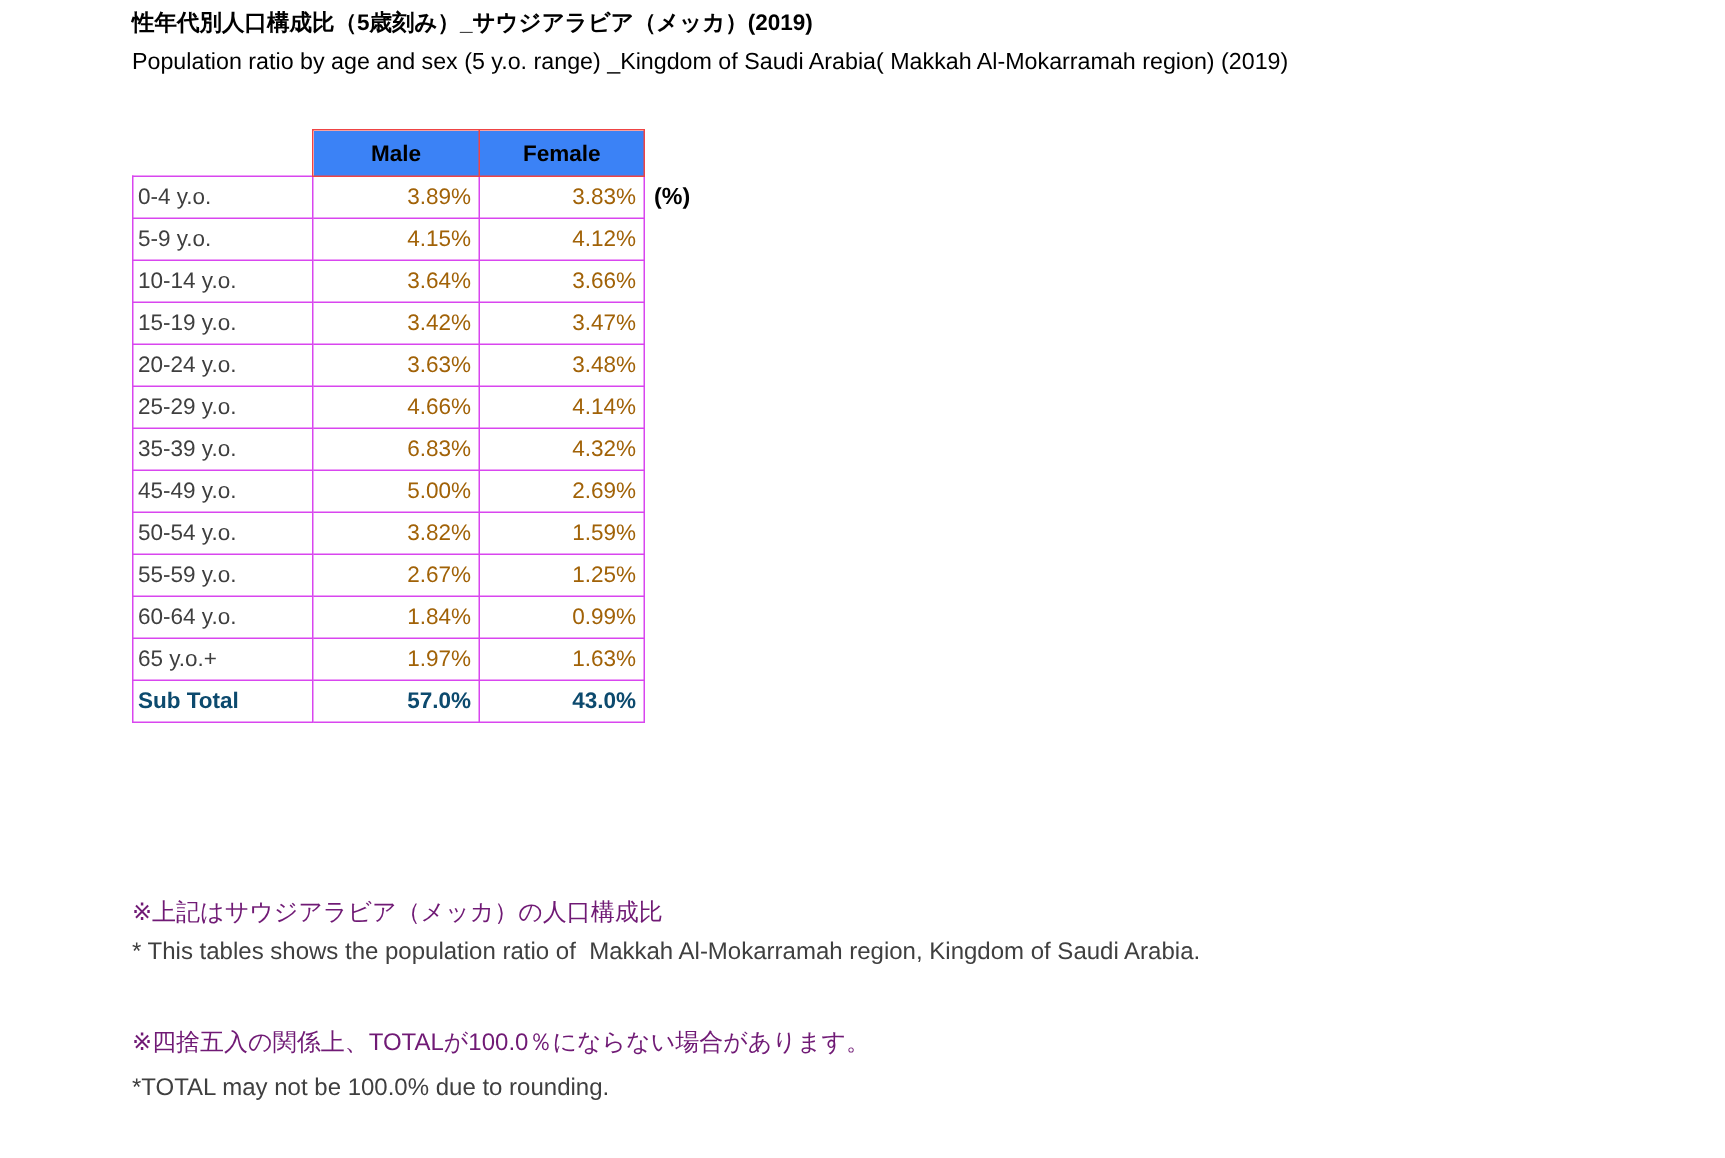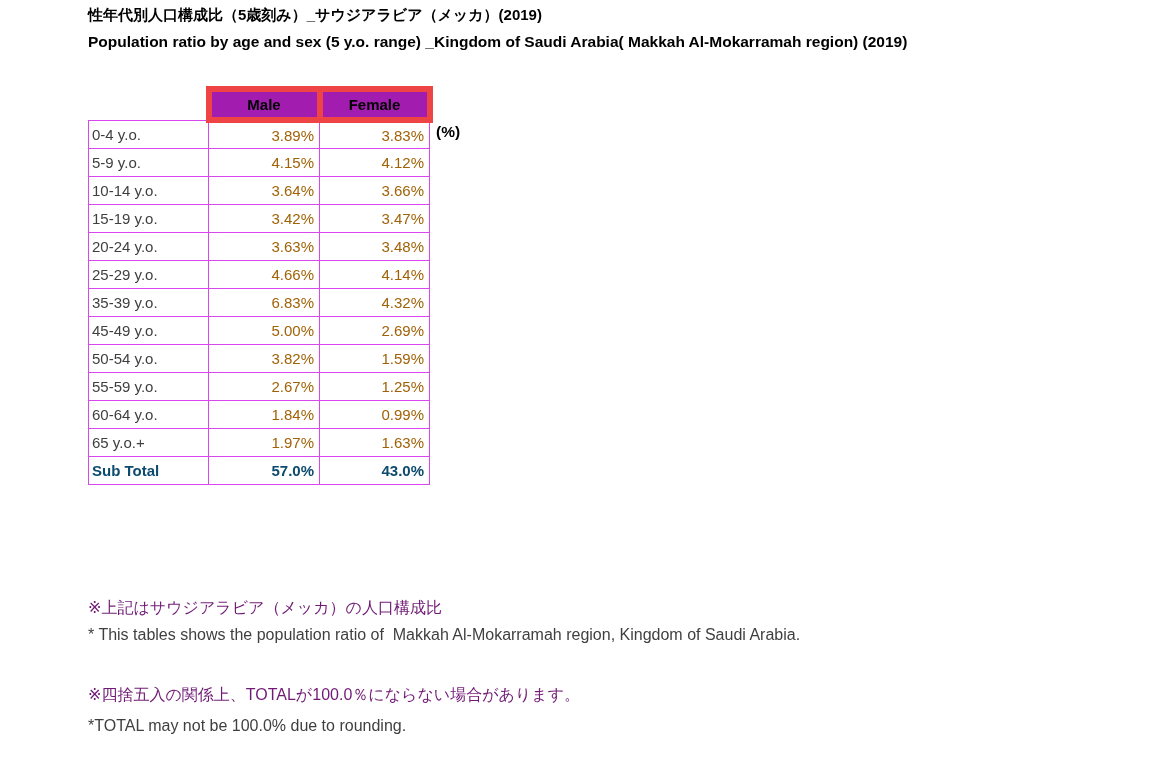--- a/index.html
+++ b/index.html
@@ -11,41 +11,41 @@
     color: #000;
     overflow: hidden;
   }
   .title-jp {
     position: absolute; left: 88px; top: 6px;
     font-size: 15px; font-weight: bold; color: #000;
     white-space: pre;
   }
   .title-en {
     position: absolute; left: 88px; top: 33px;
-    font-size: 15.5px; font-weight: bold; color: #000;
+    font-size: 15.5px; font-weight: normal; color: #000;
     white-space: pre;
   }
   table.pop {
     position: absolute; left: 88px; top: 86px;
     border-collapse: collapse;
     table-layout: fixed;
   }
   table.pop col.c-label  { width: 120px; }
   table.pop col.c-male   { width: 111px; }
   table.pop col.c-female { width: 110px; }
   table.pop th, table.pop td {
     font-size: 15px;
     box-sizing: border-box;
     vertical-align: middle;
     overflow: hidden;
   }
   table.pop thead th {
     height: 31px;
-    background: #a21caf;
-    border: 6px solid #ef4444;
+    background: #3b82f6;
+    border: 1px solid #ef4444;
     font-weight: bold;
     text-align: center;
     color: #000;
   }
   table.pop td.corner {
     border: none;
     background: transparent;
   }
   table.pop tbody td { height: 28px; border: 1px solid #d946ef; }
   table.pop td.label {

